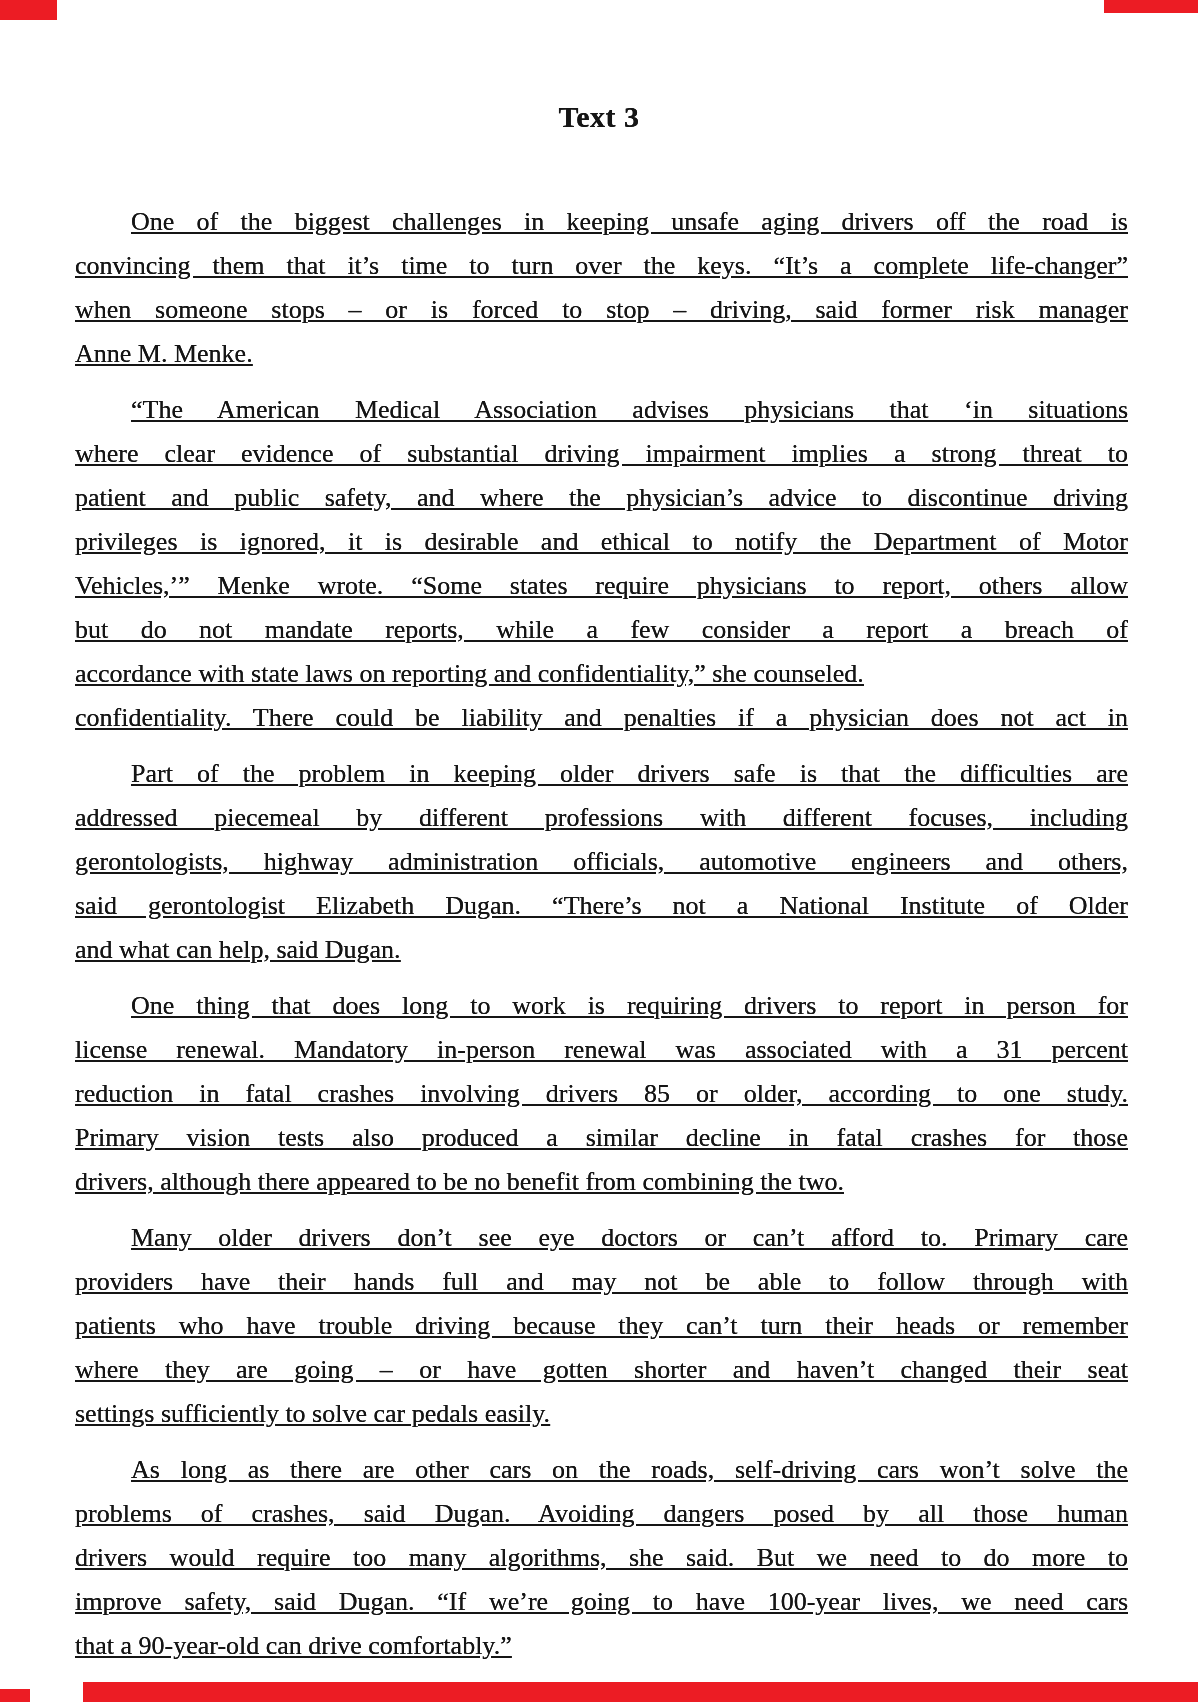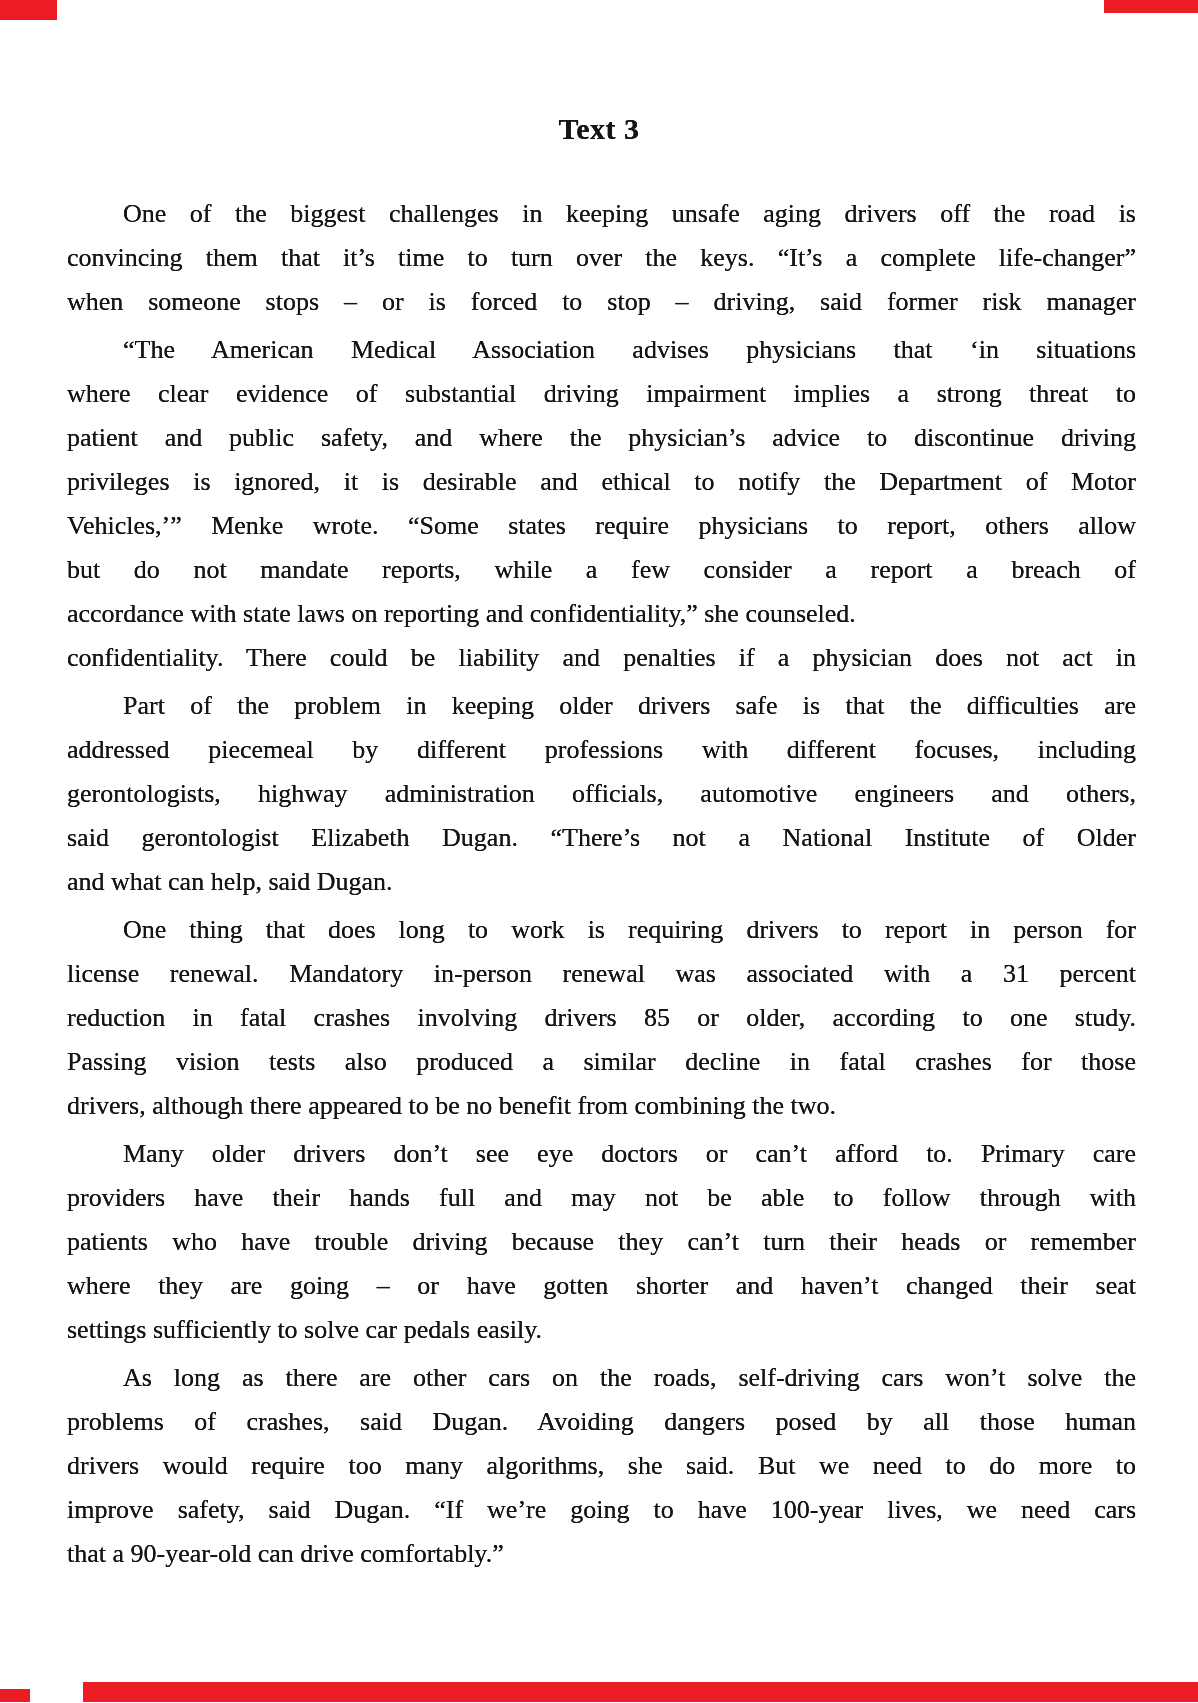--- a/index.html
+++ b/index.html
@@ -21,34 +21,34 @@
   .mark-tl     { left: 0;      top: 0;       width: 57px;  height: 20px; }
   .mark-tr     { right: 0;     top: 0;       width: 94px;  height: 13px; }
   .mark-bottom { left: 83px;   top: 1682px;  right: 0;     height: 20px; }
   .mark-bl     { left: 0;      top: 1689px;  width: 30px;  height: 13px; }
 
   .title {
     position: absolute;
     top: 100px;
     left: 0;
     right: 0;
-    margin: 12px;
+    margin: 0;
     text-align: center;
     font-size: 30px;
     font-weight: bold;
     letter-spacing: 0.5px;
     text-shadow: 0 0 0.6px currentColor;
   }
   .doc-body {
     position: absolute;
     top: 188px;
     left: 63px;
     width: 1077px;
   }
-  .paragraph { margin: 4px; }
+  .paragraph { margin: 12px; text-decoration: underline; }
   .line {
     font-size: 26px;
     line-height: 44px;
     height: 44px;
     overflow: hidden;
     text-align: justify;
     text-align-last: justify;
     text-justify: inter-word;
     text-shadow: 0 0 0.6px currentColor;
   }
@@ -64,20 +64,21 @@
   <div class="mark mark-bottom" style="background: rgb(236, 28, 36);"></div>
   <div class="mark mark-bl" style="background: rgb(236, 28, 36);"></div>
 
   <h1 class="title">Text 3</h1>
 
   <div class="doc-body" id="doc-body">
       <div class="paragraph">
         <div class="line first">One of the biggest challenges in keeping unsafe aging drivers off the road is</div>
         <div class="line">convincing them that it’s time to turn over the keys. “It’s a complete life-changer”</div>
         <div class="line">when someone stops – or is forced to stop – driving, said former risk manager</div>
+        <div class="line last">Anne M. Menke.</div>
       </div>
       <div class="paragraph">
         <div class="line first">“The American Medical Association advises physicians that ‘in situations</div>
         <div class="line">where clear evidence of substantial driving impairment implies a strong threat to</div>
         <div class="line">patient and public safety, and where the physician’s advice to discontinue driving</div>
         <div class="line">privileges is ignored, it is desirable and ethical to notify the Department of Motor</div>
         <div class="line">Vehicles,’” Menke wrote. “Some states require physicians to report, others allow</div>
         <div class="line">but do not mandate reports, while a few consider a report a breach of</div>
         <div class="line last">accordance with state laws on reporting and confidentiality,” she counseled.</div>
         <div class="line">confidentiality. There could be liability and penalties if a physician does not act in</div>
@@ -86,21 +87,21 @@
         <div class="line first">Part of the problem in keeping older drivers safe is that the difficulties are</div>
         <div class="line">addressed piecemeal by different professions with different focuses, including</div>
         <div class="line">gerontologists, highway administration officials, automotive engineers and others,</div>
         <div class="line">said gerontologist Elizabeth Dugan. “There’s not a National Institute of Older</div>
         <div class="line last">and what can help, said Dugan.</div>
       </div>
       <div class="paragraph">
         <div class="line first">One thing that does long to work is requiring drivers to report in person for</div>
         <div class="line">license renewal. Mandatory in-person renewal was associated with a 31 percent</div>
         <div class="line">reduction in fatal crashes involving drivers 85 or older, according to one study.</div>
-        <div class="line">Passing vision tests also produced a similar decline in fatal crashes for those</div>
+        <div class="line">Primary vision tests also produced a similar decline in fatal crashes for those</div>
         <div class="line last">drivers, although there appeared to be no benefit from combining the two.</div>
       </div>
       <div class="paragraph">
         <div class="line first">Many older drivers don’t see eye doctors or can’t afford to. Primary care</div>
         <div class="line">providers have their hands full and may not be able to follow through with</div>
         <div class="line">patients who have trouble driving because they can’t turn their heads or remember</div>
         <div class="line">where they are going – or have gotten shorter and haven’t changed their seat</div>
         <div class="line last">settings sufficiently to solve car pedals easily.</div>
       </div>
       <div class="paragraph">

